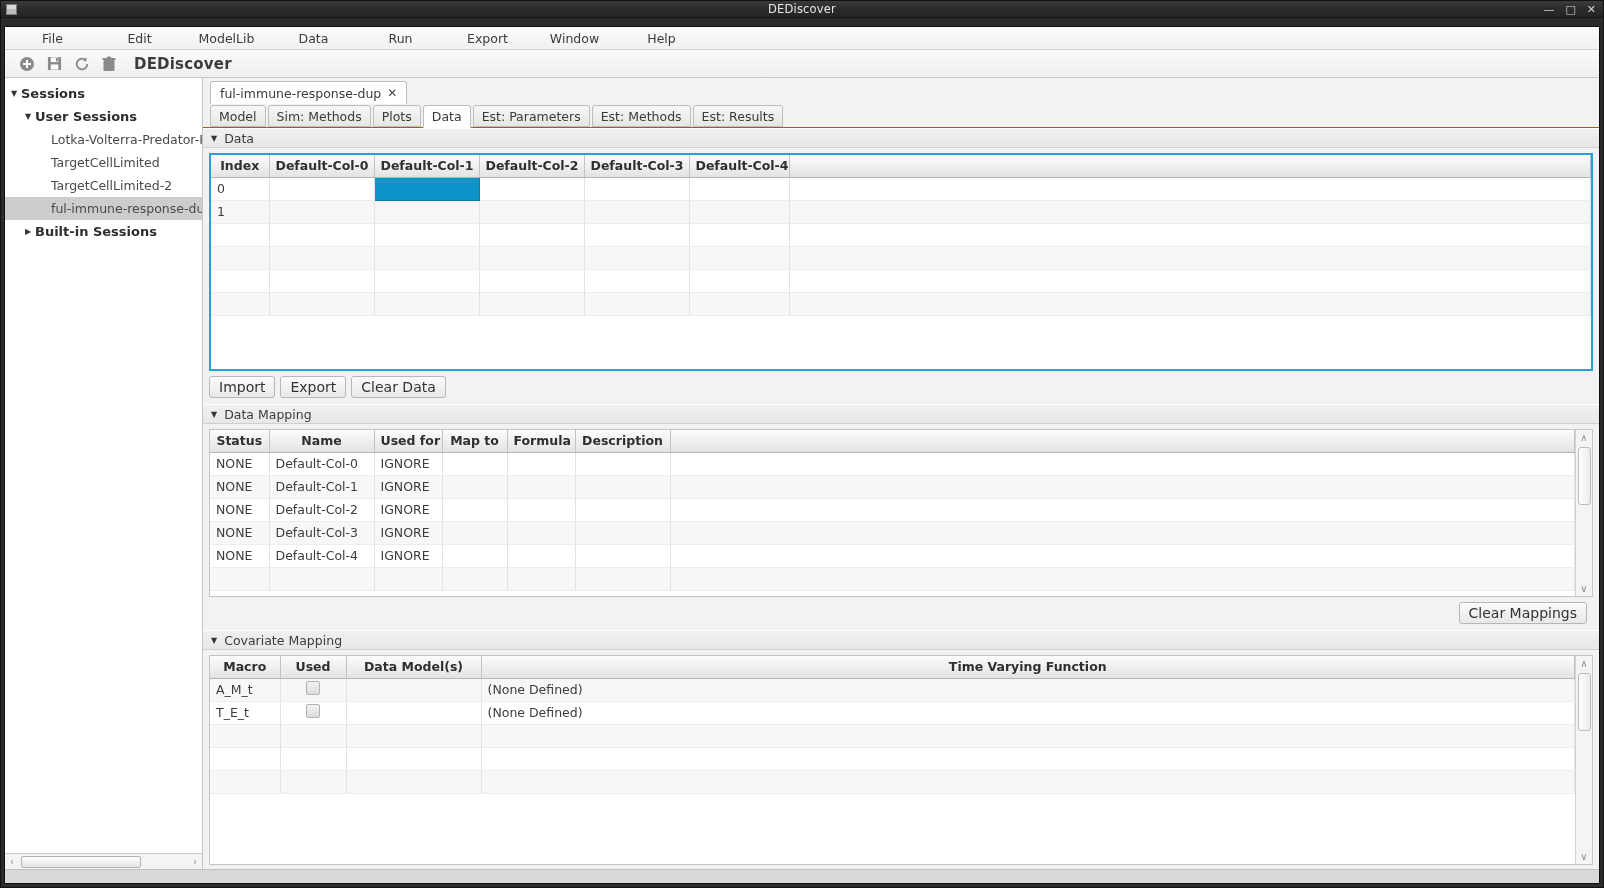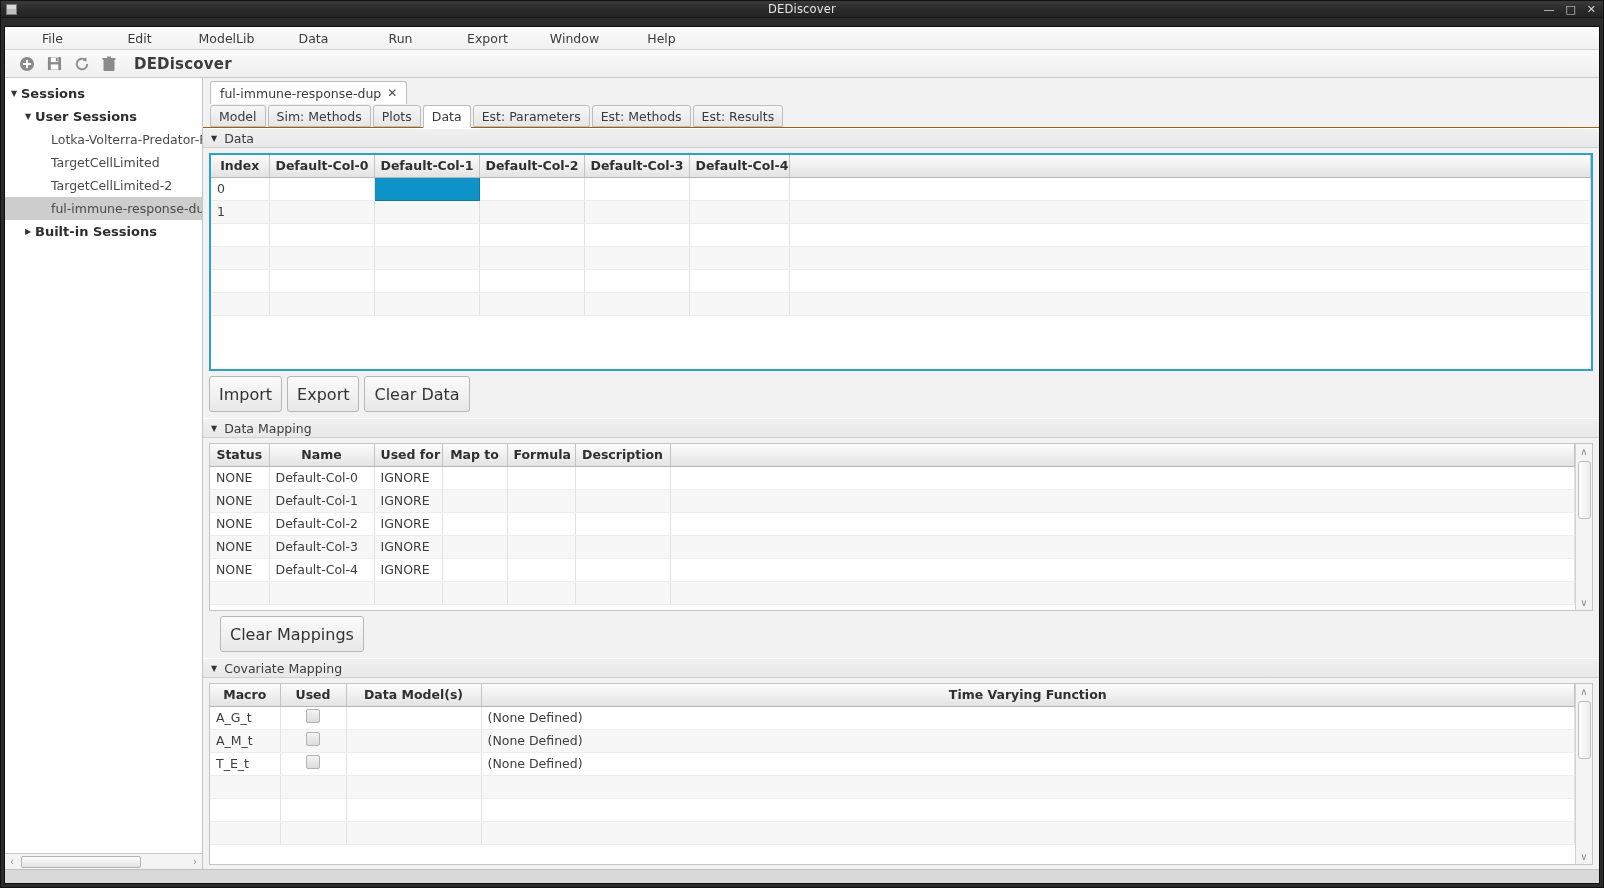--- a/index.html
+++ b/index.html
@@ -257,23 +257,23 @@
   .vscroll .vtrough { flex: 1 1 auto; width: 17px; position: relative; }
   .vscroll .vthumb {
     position: absolute; left: 2px; top: 2px; width: 13px; height: 58px;
     background: linear-gradient(to right, #fdfdfd, #ececec);
     border: 1px solid #bcbcbc; border-radius: 3px;
   }
 
   
   .btnrow { display: flex; gap: 5px; padding: 5px 6px 2px 6px; }
   .btn {
-    height: 36px; padding: 0 9px;
+    height: 22px; padding: 0 9px;
     display: inline-flex; align-items: center;
-    font-size: 16px; color: #333;
+    font-size: 14px; color: #333;
     background: linear-gradient(to bottom, #fbfbfb 0%, #e8e8e8 100%);
     border: 1px solid #b7b7b7; border-radius: 3px;
     cursor: default;
   }
 
   .cellchk {
     width: 14px; height: 14px;
     background: linear-gradient(to bottom, #f3f3f3, #dcdcdc);
     border: 1px solid #b2b2b2; border-radius: 2px;
     display: inline-block;
@@ -591,21 +591,21 @@
               </div>
               <div class="vscroll">
                 <div class="varr">∧</div>
                 <div class="vtrough">
                   <div class="vthumb"></div>
                 </div>
                 <div class="varr">∨</div>
               </div>
             </div>
 
-            <div class="btnrow" style="padding-left:11px;">
+            <div class="btnrow" style="padding-left:11px;justify-content:flex-end;">
               <div class="btn">Clear Mappings</div>
             </div>
           </div>
 
           <div class="section-head">
             <span class="tw">▼</span>
             <span>Covariate Mapping</span>
           </div>
           <div class="section-body" style="flex:1 1 auto; min-height:0; display:flex;">
             <div class="tbl-wrap" style="flex:1 1 auto;">
@@ -619,26 +619,20 @@
                   </colgroup>
                   <thead>
                     <tr>
                       <th>Macro</th>
                       <th>Used</th>
                       <th>Data Model(s)</th>
                       <th style="text-align:center">Time Varying Function</th>
                     </tr>
                   </thead>
                   <tbody>
-                    <tr class="odd">
-                      <td>A_G_t</td>
-                      <td style="text-align:center"><span class="cellchk"></span></td>
-                      <td></td>
-                      <td>(None Defined)</td>
-                    </tr>
                     <tr class="even">
                       <td>A_M_t</td>
                       <td style="text-align:center"><span class="cellchk"></span></td>
                       <td></td>
                       <td>(None Defined)</td>
                     </tr>
                     <tr class="odd">
                       <td>T_E_t</td>
                       <td style="text-align:center"><span class="cellchk"></span></td>
                       <td></td>

